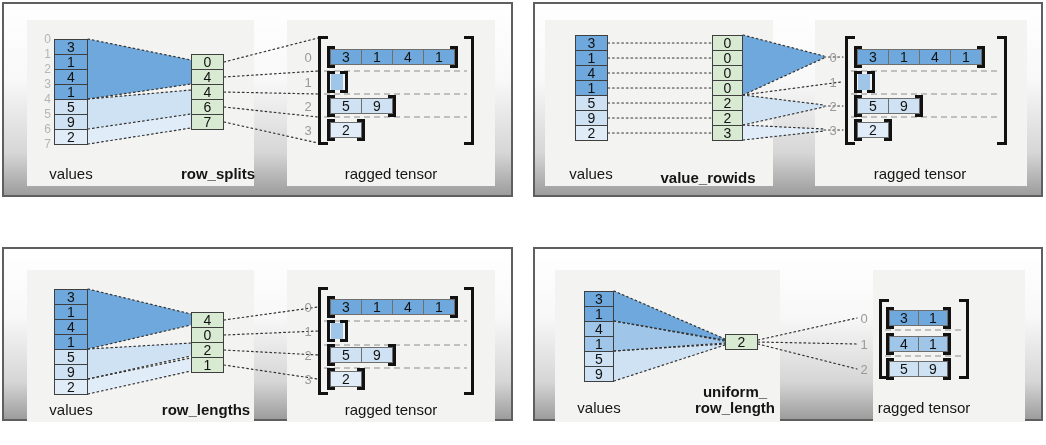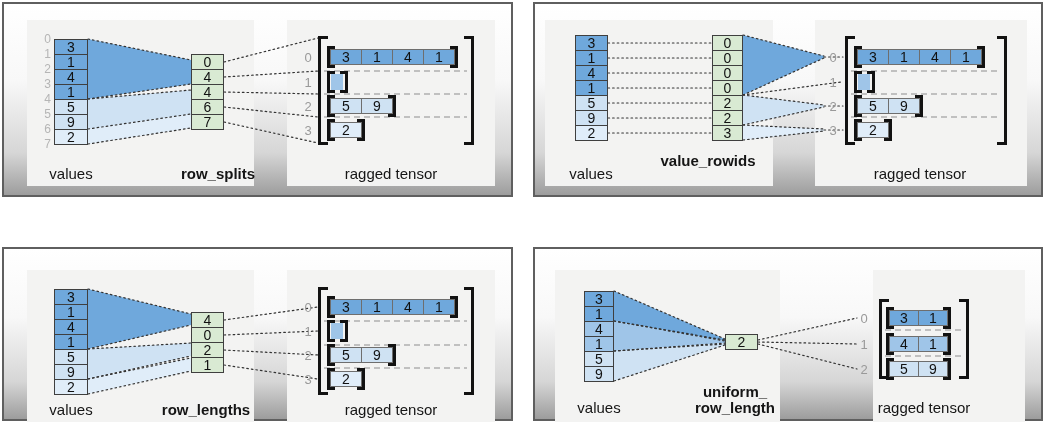--- a/index.html
+++ b/index.html
@@ -129,21 +129,21 @@
       <div class="cell vcell" style="left: 40px; top: 106px; width: 33px; height: 16px; background: rgb(207, 226, 243);">9</div>
       <div class="cell vcell" style="left: 40px; top: 121px; width: 33px; height: 16px; background: rgb(224, 237, 249);">2</div>
       <div class="cell vcell" style="left: 177px; top: 31px; width: 31px; height: 16px; background: rgb(217, 234, 211);">0</div>
       <div class="cell vcell" style="left: 177px; top: 46px; width: 31px; height: 16px; background: rgb(217, 234, 211);">0</div>
       <div class="cell vcell" style="left: 177px; top: 61px; width: 31px; height: 16px; background: rgb(217, 234, 211);">0</div>
       <div class="cell vcell" style="left: 177px; top: 76px; width: 31px; height: 16px; background: rgb(217, 234, 211);">0</div>
       <div class="cell vcell" style="left: 177px; top: 91px; width: 31px; height: 16px; background: rgb(217, 234, 211);">2</div>
       <div class="cell vcell" style="left: 177px; top: 106px; width: 31px; height: 16px; background: rgb(217, 234, 211);">2</div>
       <div class="cell vcell" style="left: 177px; top: 121px; width: 31px; height: 16px; background: rgb(217, 234, 211);">3</div>
       <div class="lab" style="left: 56px; top: 169px;">values</div>
-      <div class="lab bold" style="left: 173px; top: 156px;">value_rowids</div>
+      <div class="lab bold" style="left: 173px; top: 173px;">value_rowids</div>
       <div class="lab" style="left: 385px; top: 169px;">ragged tensor</div>
       <div class="br l" style="left: 310px; top: 32px; width: 10px; height: 109px;"></div>
       <div class="br r" style="left: 462px; top: 32px; width: 10px; height: 109px;"></div>
       <div class="ridx" style="left: 298px; top: 53px;">0</div>
       <div class="cell tcell" style="left: 322px; top: 45px; width: 32px; height: 16px; background: rgb(111, 168, 220);">3</div>
       <div class="cell tcell" style="left: 353px; top: 45px; width: 32px; height: 16px; background: rgb(111, 168, 220);">1</div>
       <div class="cell tcell" style="left: 384px; top: 45px; width: 32px; height: 16px; background: rgb(111, 168, 220);">4</div>
       <div class="cell tcell" style="left: 415px; top: 45px; width: 32px; height: 16px; background: rgb(111, 168, 220);">1</div>
       <div class="br l" style="left: 319px; top: 42px; width: 8px; height: 22px;"></div>
       <div class="br r" style="left: 442px; top: 42px; width: 8px; height: 22px;"></div>

